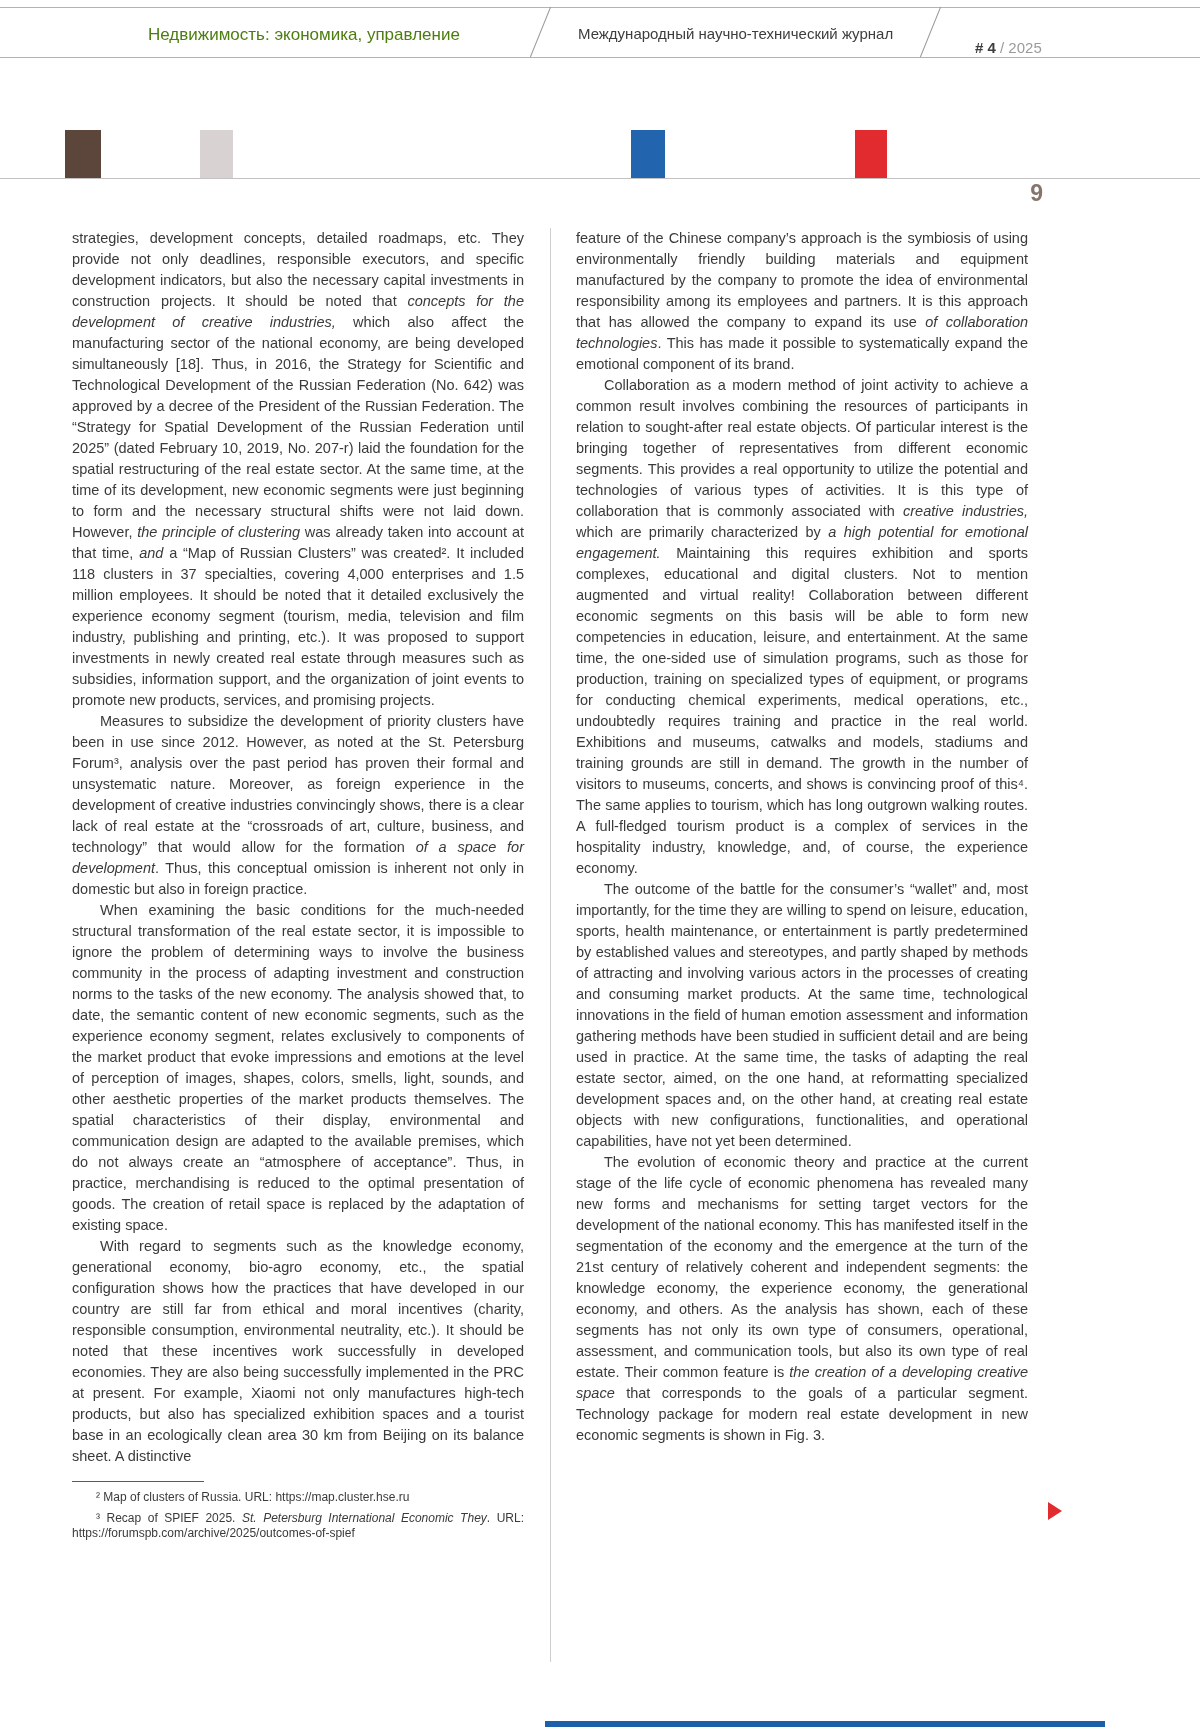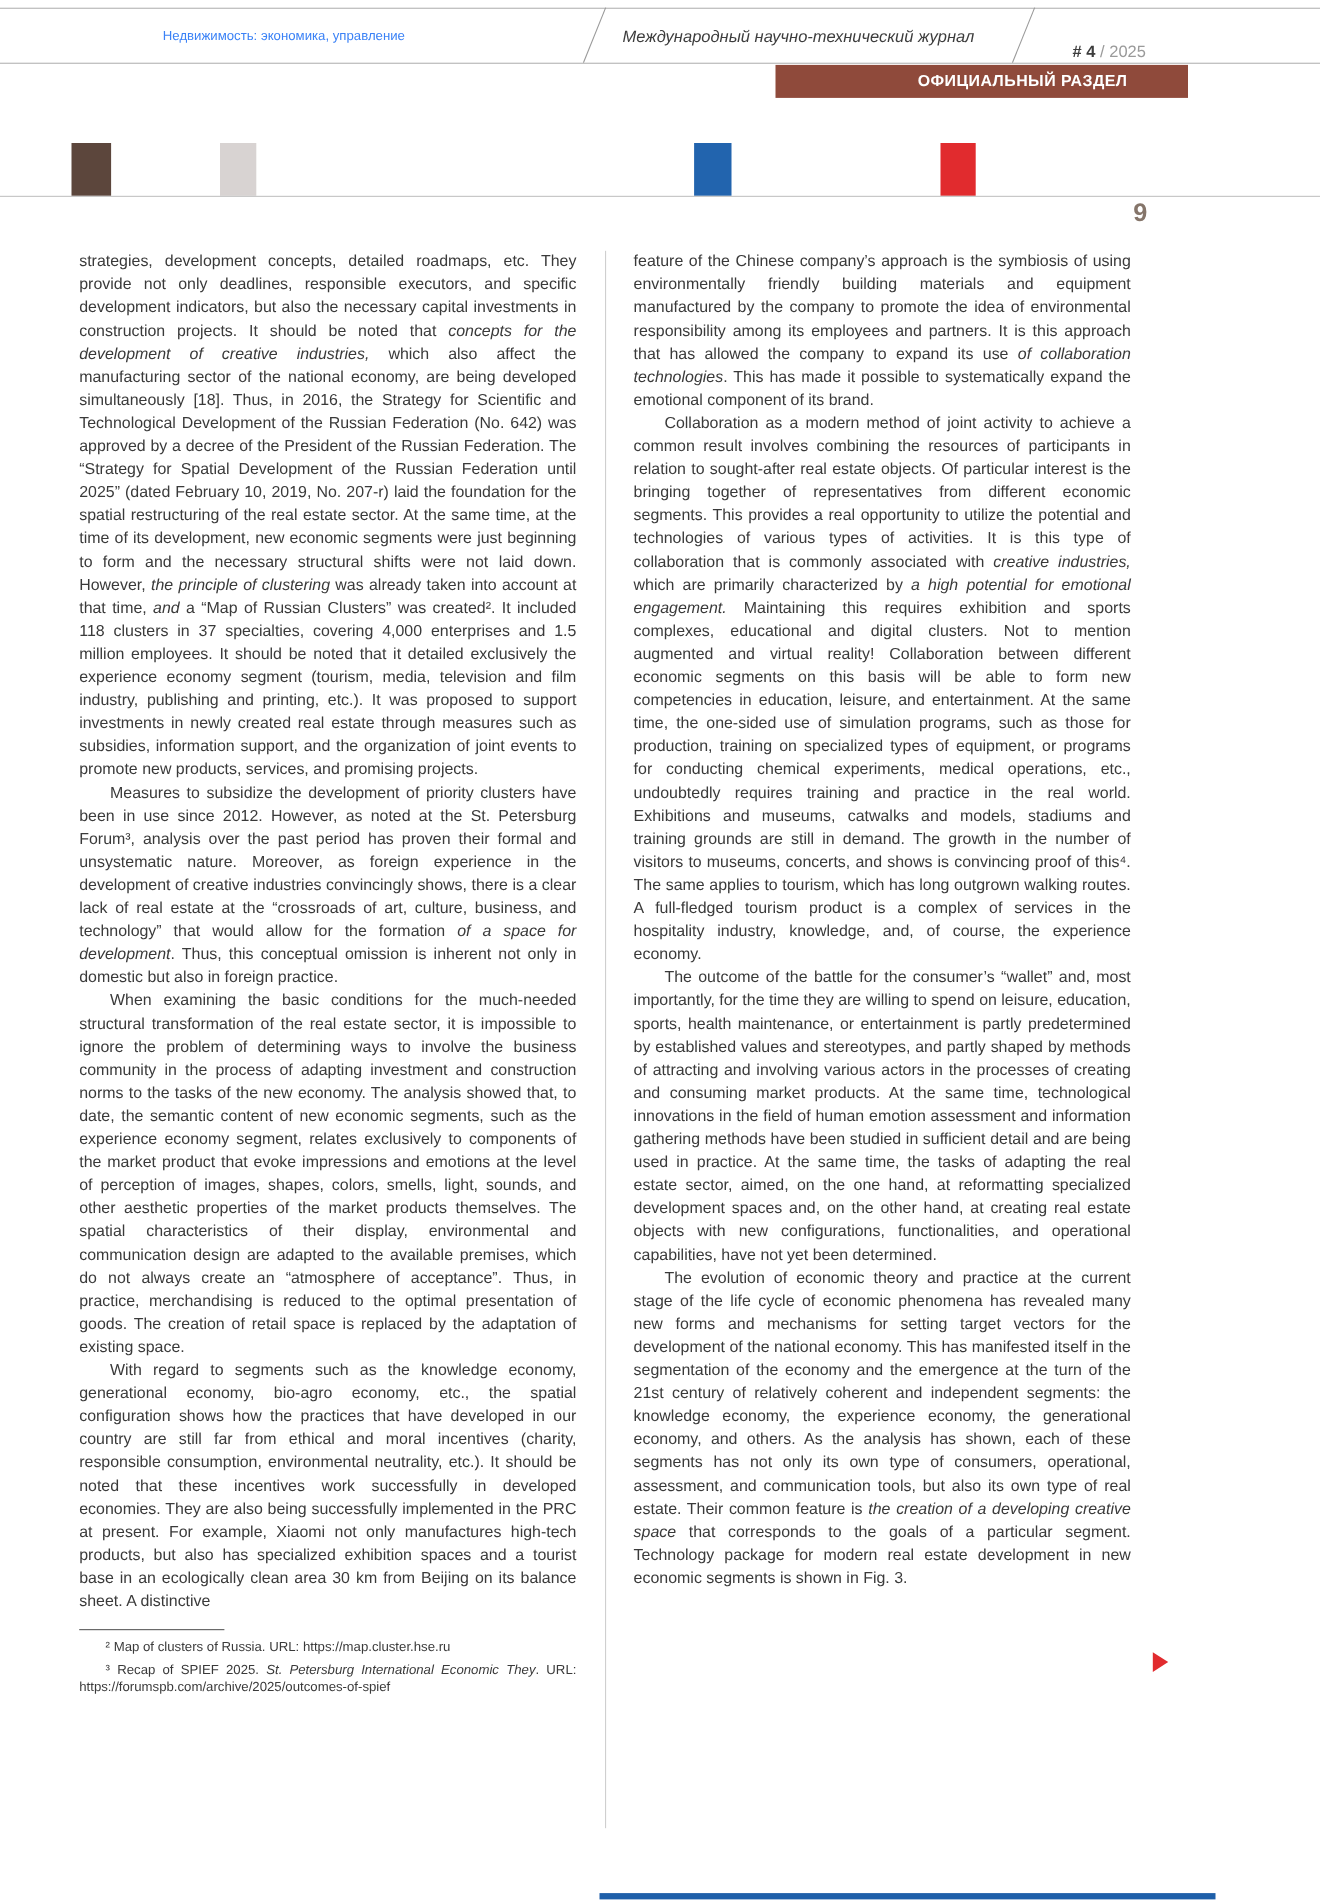--- a/index.html
+++ b/index.html
@@ -3,22 +3,22 @@
 <meta charset="utf-8">
 <style>
   html,body { margin:0; padding:0; background:#ffffff; }
   .page {
     position:relative; width:1200px; height:1727px; background:#ffffff;
     font-family:"Liberation Sans", sans-serif; color:#3a3a3a; overflow:hidden;
   }
   
   .top-rule { position:absolute; left:0; top:7px; width:1200px; height:1px; background:#b3b3b3; }
   .header-rule { position:absolute; left:0; top:57px; width:1200px; height:1px; background:#b3b3b3; }
-  .header-left { position:absolute; left:148px; top:25px; font-size:12px; color:#3b82f6; }
-  .header-center { position:absolute; left:566px; top:25px; font-size:15px; color:#3d3d3d;font-style:italic; }
+  .header-left { position:absolute; left:148px; top:25px; font-size:17px; color:#4d7c0f; }
+  .header-center { position:absolute; left:578px; top:25px; font-size:15px; color:#3d3d3d; }
   .header-issue { position:absolute; left:975px; top:39px; width:110px; font-size:15px; }
   .issue-num { font-weight:bold; color:#3d3d3d; }
   .issue-year { color:#9a9a9a; }
   .slash { position:absolute; width:1px; height:54px; background:#9a9a9a; top:5px; transform:rotate(22deg); }
   .slash-1 { left:540px; }
   .slash-2 { left:930px; }
   .banner {
     position:absolute; left:705px; top:59px; width:375px; height:30px; box-sizing:border-box;
     background:#8f4a3b; color:#ffffff; font-weight:bold; font-size:14.5px; line-height:30px;
     text-align:right; padding-right:55px; letter-spacing:0.4px;
@@ -59,21 +59,20 @@
 
 <div class="page">
 
   <div class="top-rule"></div>
   <span class="header-left">Недвижимость: экономика, управление</span>
   <div class="slash slash-1"></div>
   <span class="header-center">Международный научно-технический журнал</span>
   <div class="slash slash-2"></div>
   <span class="header-issue"><span class="issue-num"># 4</span> <span class="issue-year">/ 2025</span></span>
   <div class="header-rule"></div>
-  <div class="banner">ОФИЦИАЛЬНЫЙ РАЗДЕЛ</div>
 
   <div class="deco-block block-brown"></div>
   <div class="deco-block block-gray"></div>
   <div class="deco-block block-blue"></div>
   <div class="deco-block block-red"></div>
   <div class="strip-rule"></div>
   <div class="page-num">9</div>
 
   <div class="col-divider"></div>
 

